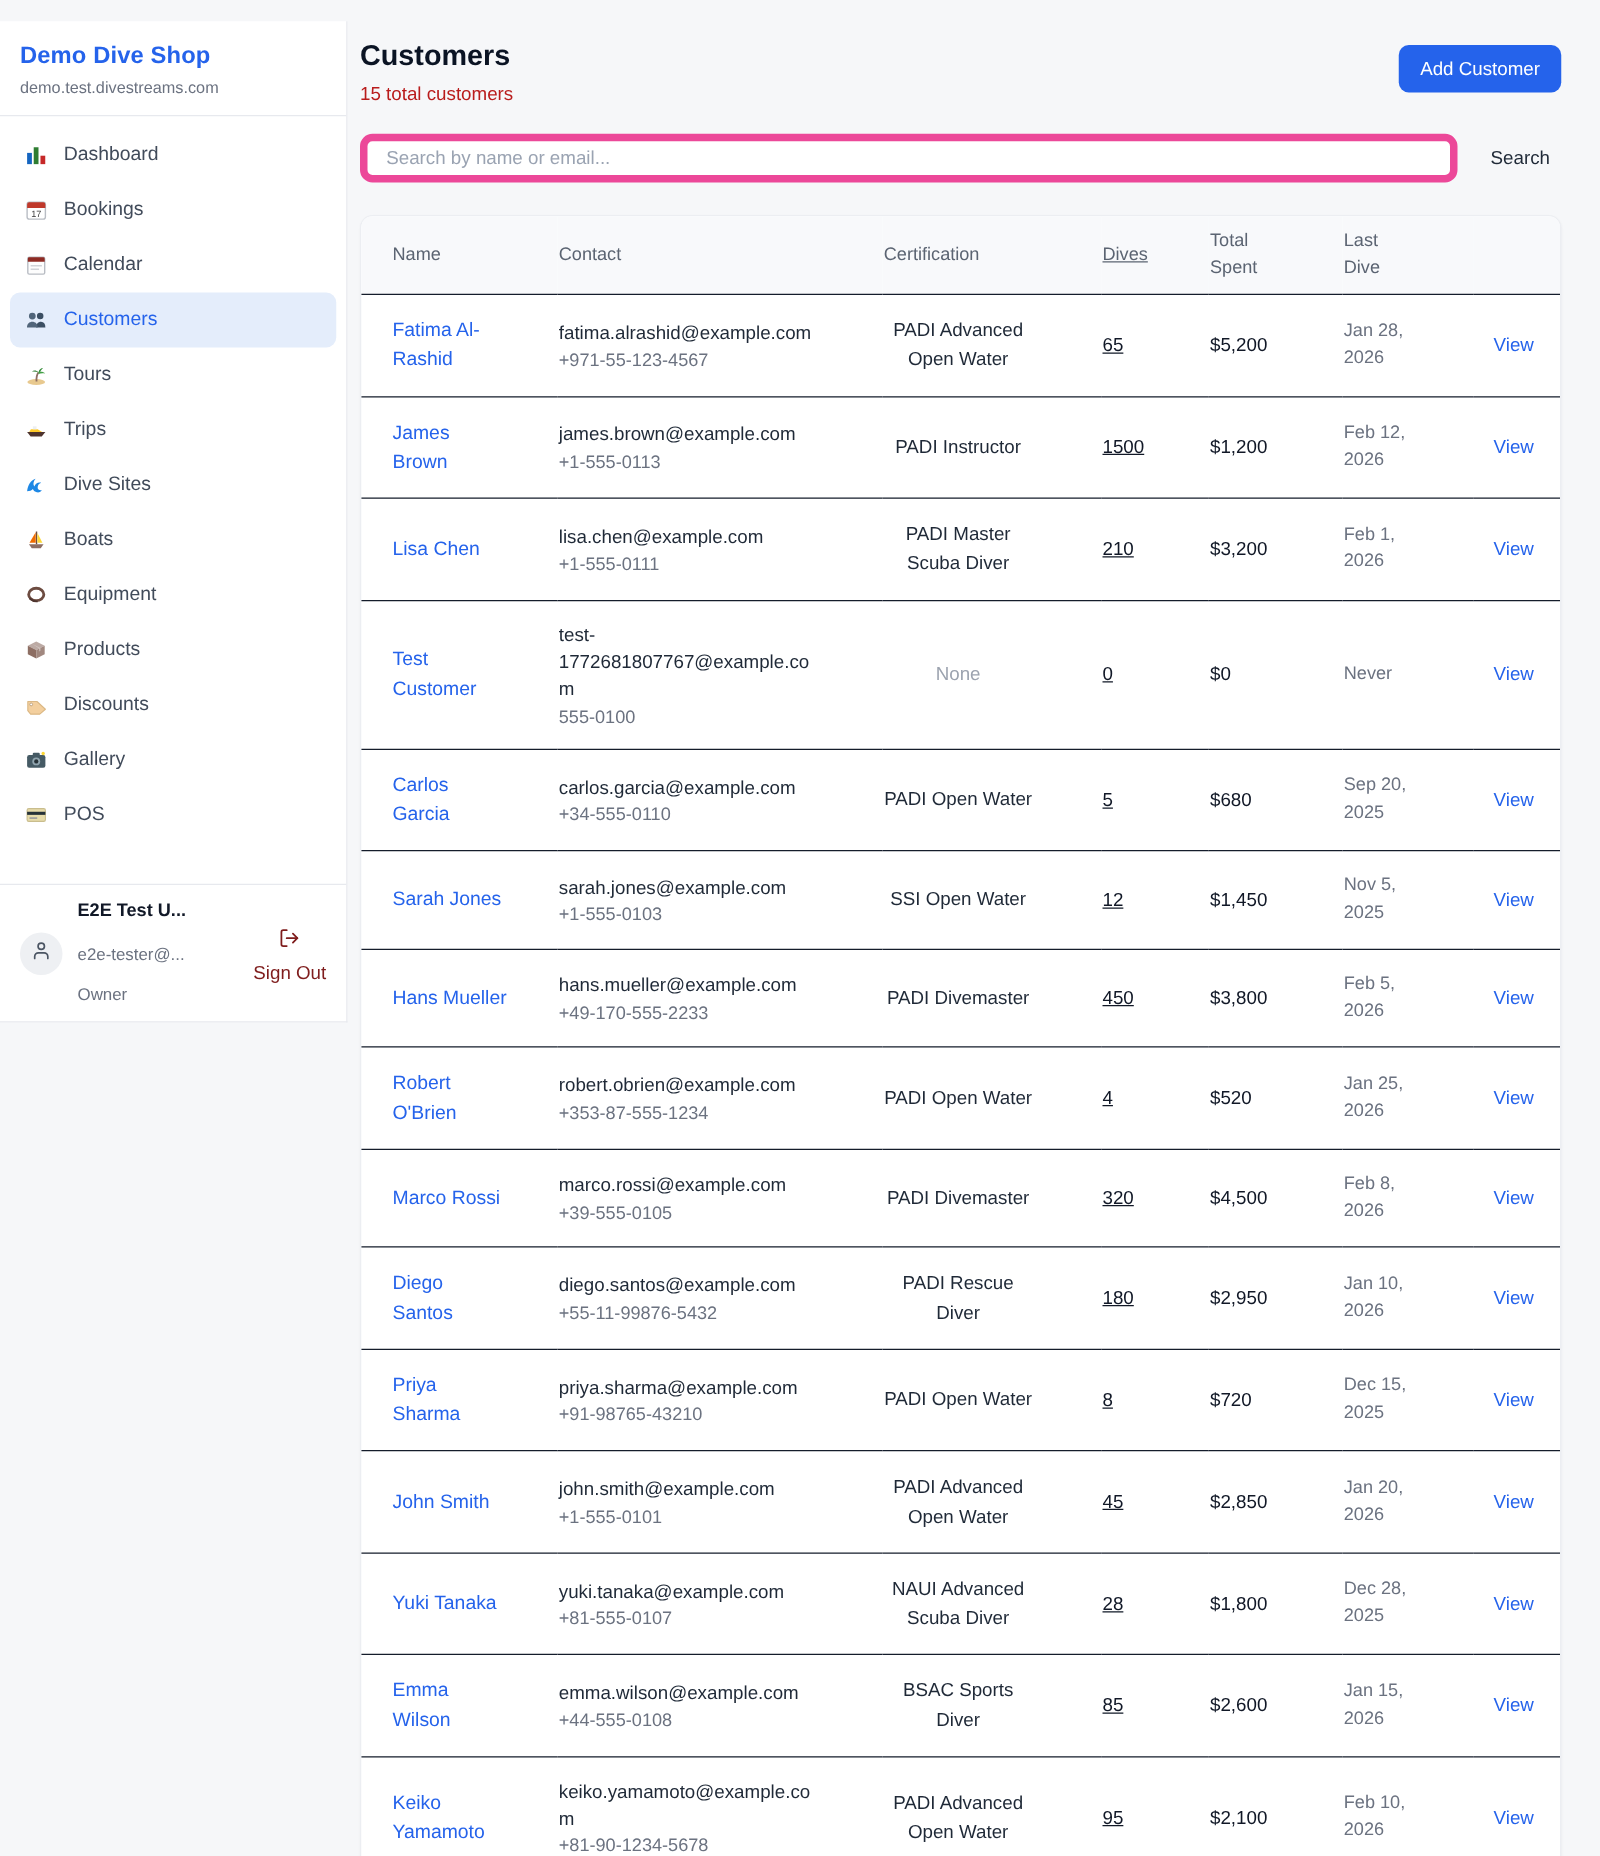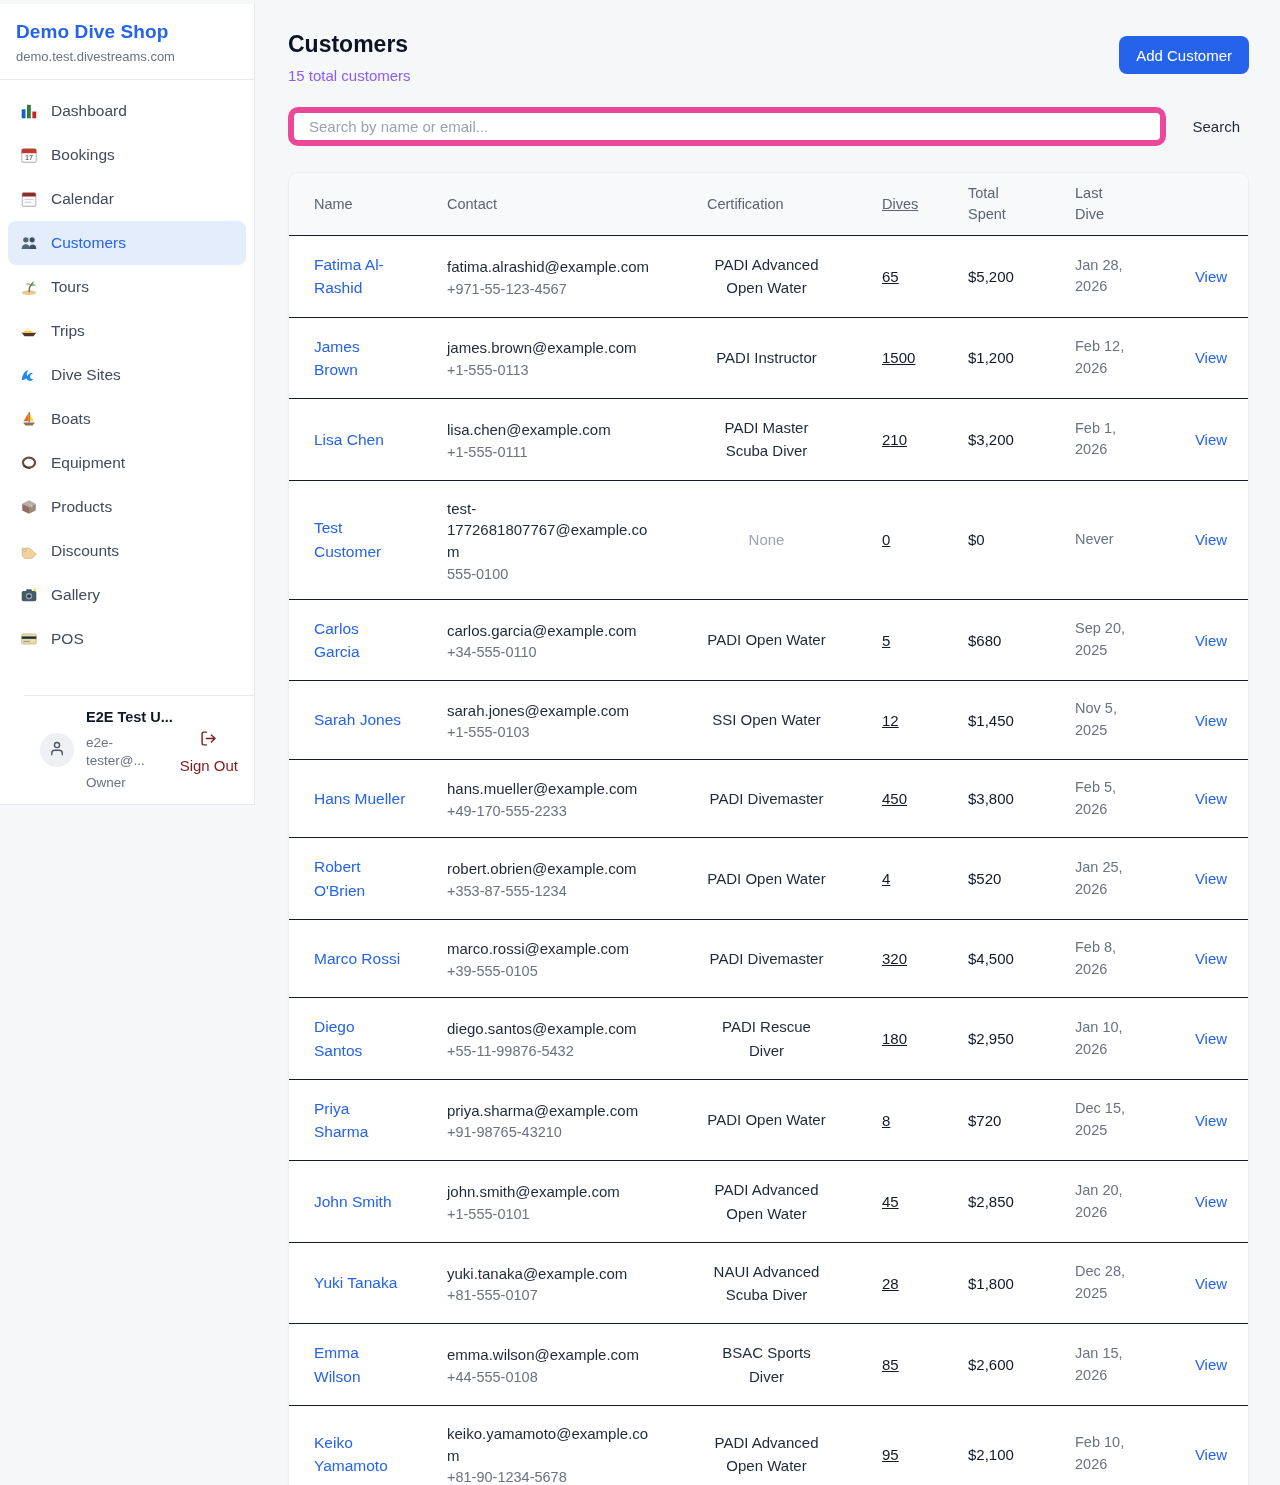--- a/index.html
+++ b/index.html
@@ -6,61 +6,61 @@
   html, body { margin: 0; padding: 0; }
   body {
     width: 1280px; height: 1485px;
     background: #f6f7f9;
     font-family: "Liberation Sans", sans-serif;
     color: #111827;
     position: relative;
   }
   
   .sidebar {
-    position: absolute; top: 4px; left: 0;
-    width: 255px; height: 801px;
+    position: absolute; top: 17px; left: 0;
+    width: 278px; height: 801px;
     background: #fff;
     border-right: 1px solid #e7e9ee;
     border-bottom: 1px solid #e7e9ee;
     display: flex; flex-direction: column;
   }
   .sidebar-header { padding: 17px 16px 15px; border-bottom: 1px solid #e7e9ee; }
   .shop-title { color: #2563eb; font-weight: bold; font-size: 19px; letter-spacing: .1px; }
   .shop-domain { color: #6b7280; font-size: 13px; margin-top: 6px; }
   .nav { padding: 9px 8px 0; flex: 1; }
   .nav-item {
     display: flex; align-items: center; gap: 13px;
     height: 44px; padding: 0 12px; border-radius: 8px;
     font-size: 15.5px; color: #414b5a; cursor: pointer;
   }
   .nav-item.active { background: #e4edfb; color: #2563eb; }
   .nav-icon { width: 18px; height: 18px; display: inline-flex; flex-shrink: 0; }
   .nav-icon svg { display: block; }
   .user-section {
     border-top: 1px solid #e7e9ee;
-    padding: 12px 16px; display: flex; align-items: center; gap: 12px; margin-left: 24px;
+    padding: 12px 16px; display: flex; align-items: center; gap: 12px;
   }
   .avatar {
     width: 34px; height: 34px; border-radius: 50%;
     background: #eef0f3; color: #4b5563;
     display: flex; align-items: center; justify-content: center; flex-shrink: 0;
   }
   .user-info { flex: 1; min-width: 0; font-size: 13.5px; color: #6b7280; line-height: 1.35; }
   .user-name { font-weight: bold; color: #111827; font-size: 14.5px; margin-bottom: 2px; }
   .user-line { display: flex; justify-content: space-between; align-items: center; gap: 8px; }
   .signout {
     display: inline-flex; gap: 7px; align-items: center;
     color: #7f1d1d; font-size: 15px; cursor: pointer; white-space: nowrap;
     background: none; border: none; font-family: inherit; padding: 0; flex-direction: column;
   }
   
   .main { margin-left: 255px; padding: 31px 31px 24px 33px; }
   .page-header { display: flex; justify-content: space-between; align-items: flex-start; }
   .page-title { margin: 0; font-size: 23px; font-weight: bold; color: #0b1424; }
-  .subtitle { margin-top: 9px; font-size: 15px; color: #8b5cf6; }
+  .subtitle { margin-top: 9px; font-size: 15px; color: #b91c1c; }
   .btn-primary {
     background: #2563eb; color: #fff; border: none; border-radius: 8px;
     font-size: 15px; height: 38px; padding: 0 17px; margin-top: 5px;
     font-family: inherit; cursor: pointer;
   }
   .search-row { display: flex; align-items: center; margin-top: 23px; margin-bottom: 26px; }
   .search-input {
     flex: 1; height: 39px; background: #fff;
     border: 6px solid #ec4899; border-radius: 10px;
     padding: 0 15px; font-size: 15px; font-family: inherit; color: #111827;

